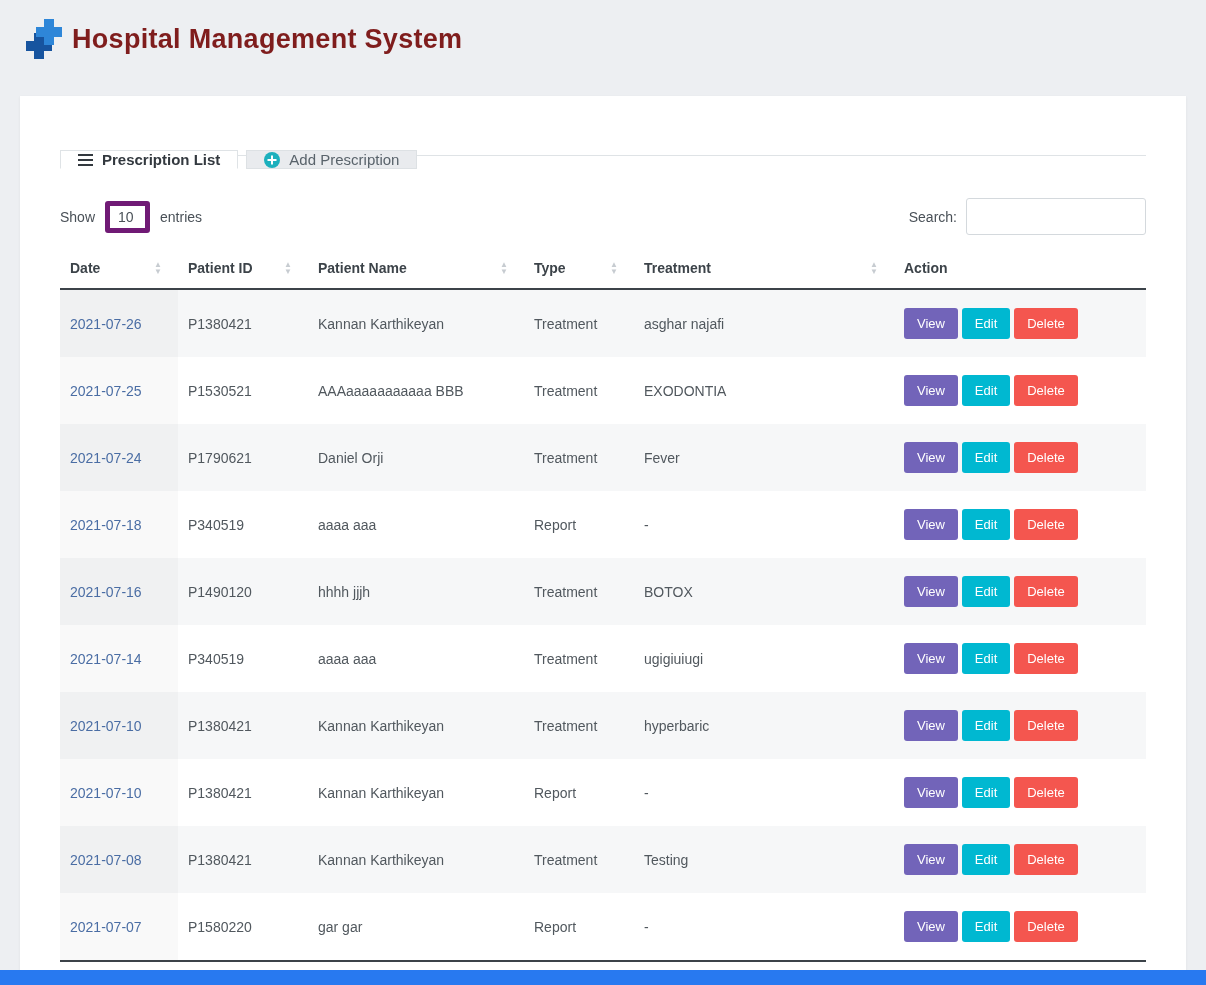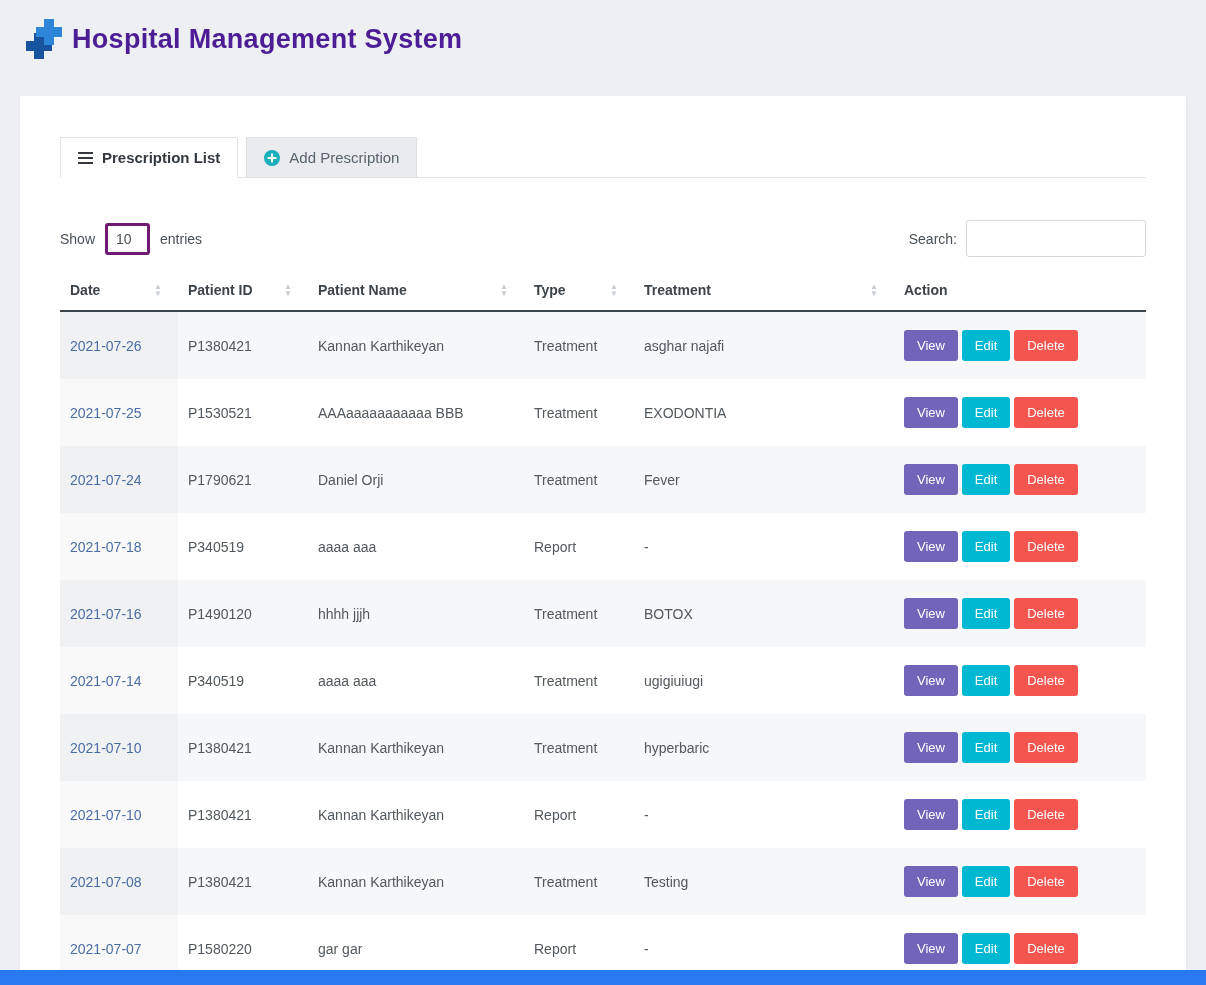--- a/index.html
+++ b/index.html
@@ -17,66 +17,66 @@
   .topbar {
     display: flex;
     align-items: center;
     gap: 10px;
     padding: 17px 20px 16px 20px;
   }
   .logo-wrap { width: 42px; height: 44px; display: inline-block; }
   .app-title {
     font-size: 27px;
     font-weight: 700;
-    color: #4c1d95;
+    color: #7f1d1d;
     letter-spacing: .3px;
   }
 
   
   .card {
     background: #fff;
     margin: 19px 20px 22px 20px;
     padding: 40px 40px 28px 40px;
     box-shadow: 0 1px 3px rgba(0,0,0,.06);
     min-height: 851px;
   }
 
   
   .tabs { display: flex; gap: 8px; border-bottom: 1px solid #dfe3e6; }
   .tab {
     display: flex; align-items: center; gap: 9px;
-    padding: 11px 17px;
+    padding: 0 17px;
     font-size: 15px;
     color: #59636b;
     background: #e9ebee;
     border: 1px solid #dde1e4;
     cursor: pointer;
     position: relative;
-    top: 1px;
+    top: 14px;
   }
   .tab.active {
     background: #fff;
     font-weight: 700;
     color: #33393f;
     border: 1px solid #dfe3e6;
     border-bottom: 1px solid #fff;
   }
   .menu-icon-svg { display: block; }
 
   
   .controls {
     display: flex;
     justify-content: space-between;
     align-items: center;
     margin-top: 42px;
   }
   .show-entries { display: flex; align-items: center; gap: 10px; font-size: 14px; color: #495057; }
   .entries-input {
     width: 45px; height: 32px;
-    border: 3px solid #701a75;
+    border: 5px solid #701a75;
     border-radius: 3px;
     padding: 4px 8px;
     font-size: 14px;
     font-family: inherit;
     color: #495057;
   }
   .search-box { display: flex; align-items: center; gap: 9px; font-size: 14px; color: #495057; margin-left: 27px; }
   .search-input {
     width: 180px; height: 37px;
     border: 1px solid #d4d9dd;

